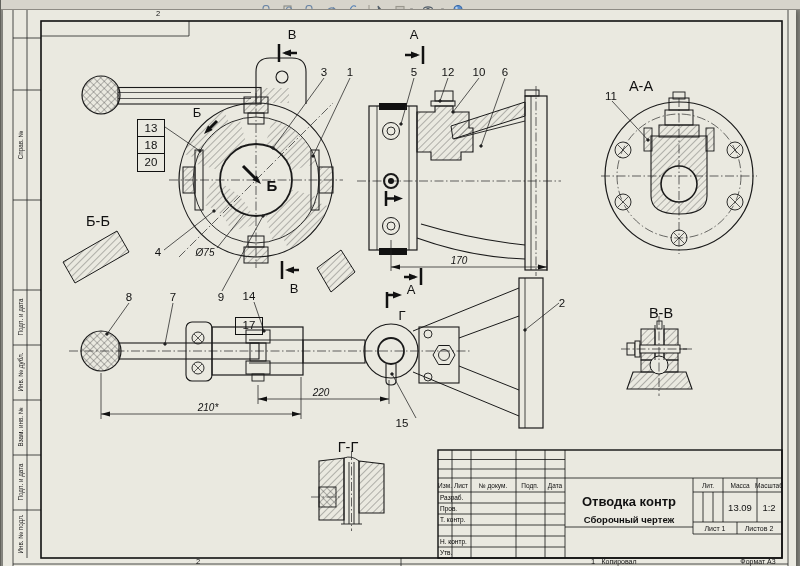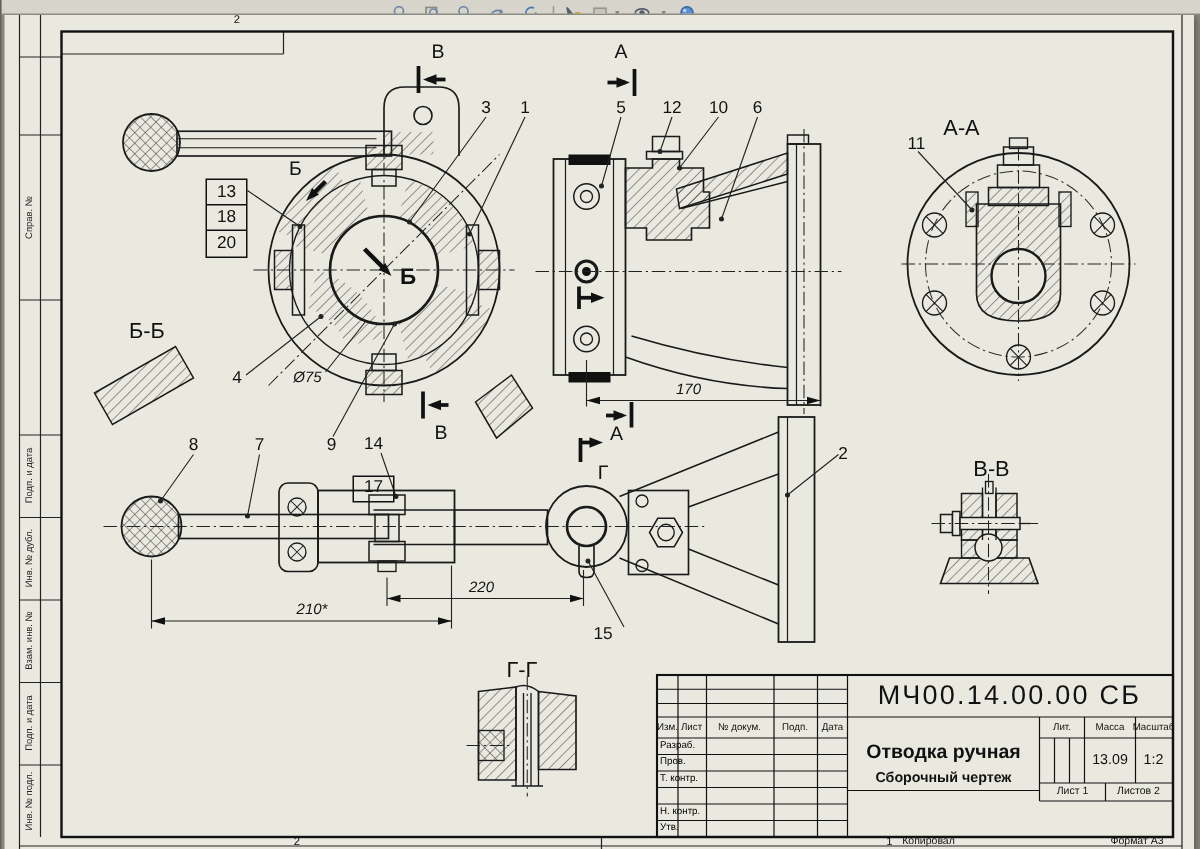--- a/index.html
+++ b/index.html
@@ -344,22 +344,21 @@
   <div class="vt" style="left:19px;top:427px">Взам. инв. №</div>
   <div class="vt" style="left:19px;top:482px">Подп. и дата</div>
   <div class="vt" style="left:19px;top:534px">Инв. № подл.</div>
 
   <div class="txt zone" style="left:157px;top:13px">2</div>
   <div class="txt zone" style="left:197px;top:561px">2</div>
   <div class="txt zone" style="left:592px;top:561px">1</div>
   <div class="txt tiny" style="left:618px;top:561px">Копировал</div>
   <div class="txt tiny" style="left:757px;top:561px">Формат А3</div>
 
-  <div class="txt tb-desig" style="left:672px;top:464px">МЧ00.14.00.00 СБ</div>
-  <div class="txt tb-name" style="left:628px;top:501px">Отводка ручная</div>
+  <div class="txt tb-name" style="left:628px;top:501px">Отводка контр</div>
   <div class="txt tb-doc" style="left:628px;top:519px">Сборочный чертеж</div>
   <div class="txt tb-small" style="left:444px;top:485px">Изм.</div>
   <div class="txt tb-small" style="left:460px;top:485px">Лист</div>
   <div class="txt tb-small" style="left:492px;top:485px">№ докум.</div>
   <div class="txt tb-small" style="left:529px;top:485px">Подп.</div>
   <div class="txt tb-small" style="left:554px;top:485px">Дата</div>
   <div class="vtxt tb-small tb-left" style="position:absolute;z-index:3;left:439px;top:497px">Разраб.</div>
   <div class="vtxt tb-small tb-left" style="position:absolute;z-index:3;left:439px;top:508px">Пров.</div>
   <div class="vtxt tb-small tb-left" style="position:absolute;z-index:3;left:439px;top:519px">Т. контр.</div>
   <div class="vtxt tb-small tb-left" style="position:absolute;z-index:3;left:439px;top:541px">Н. контр.</div>

